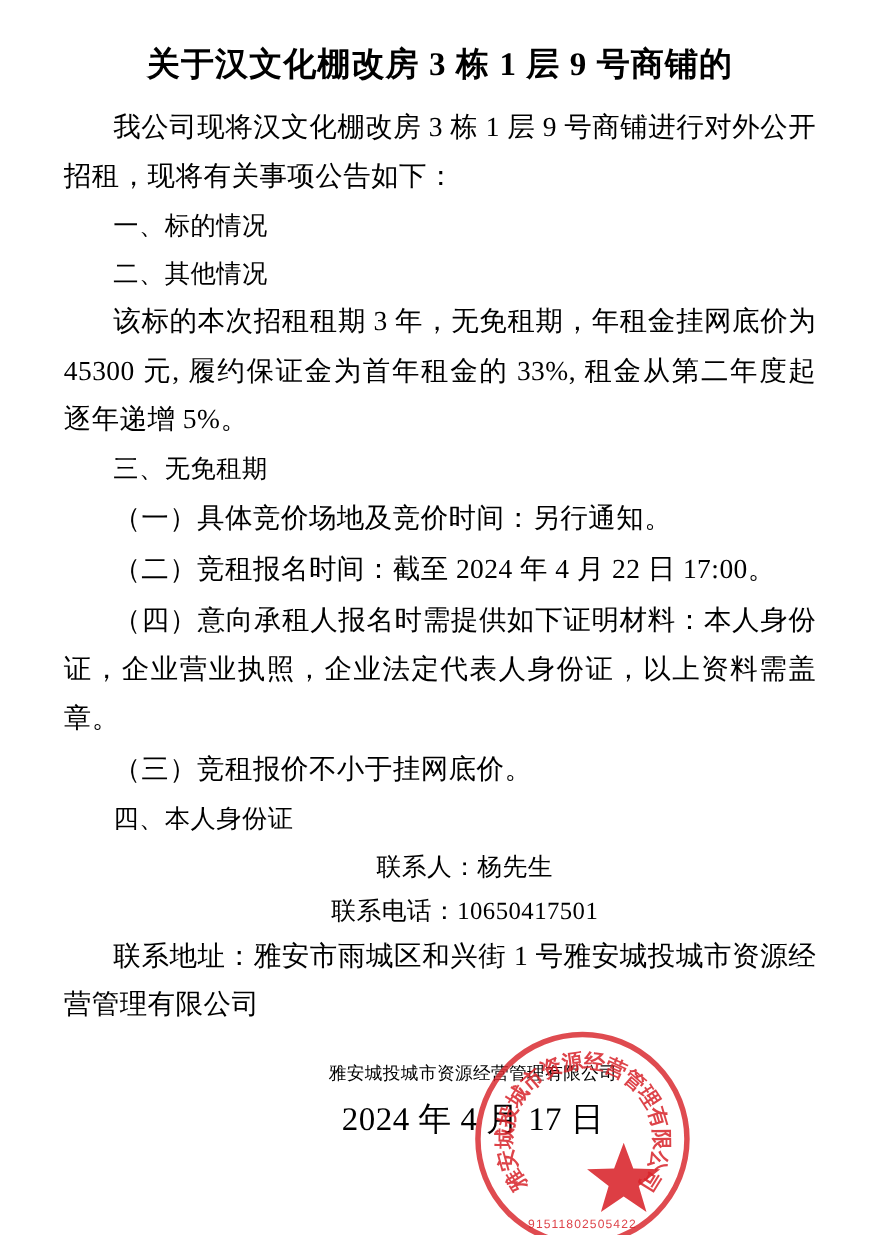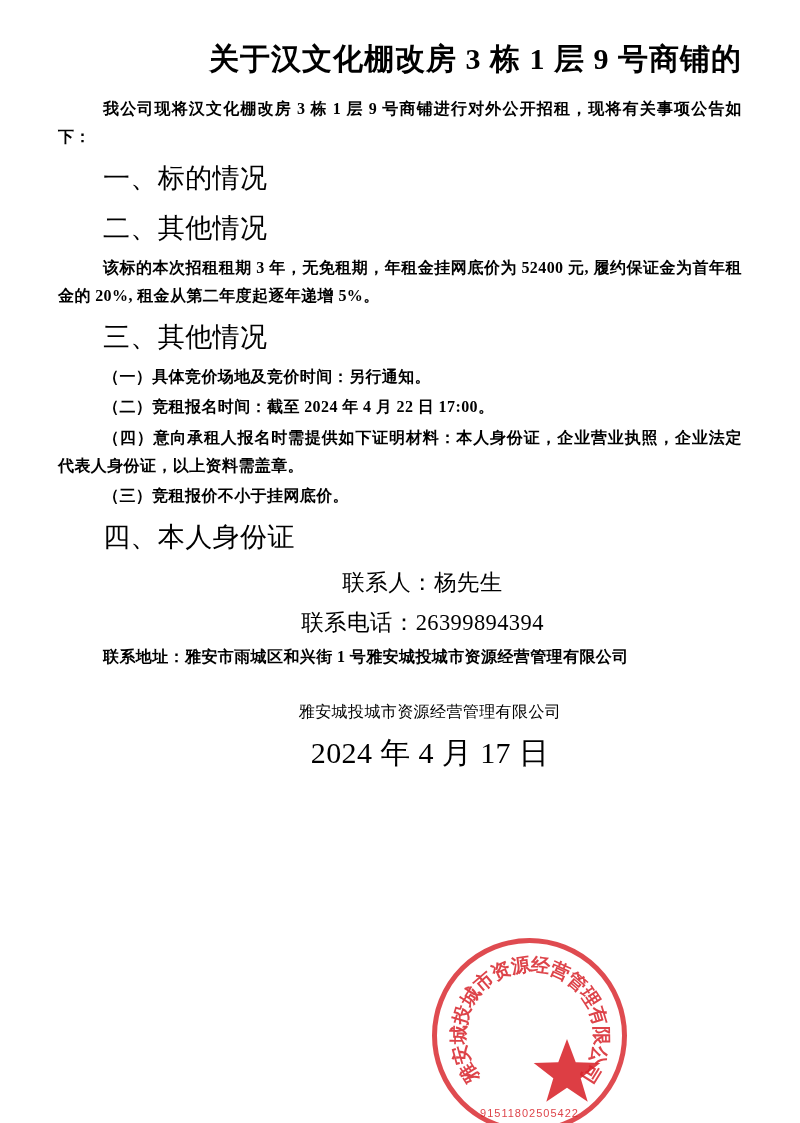--- a/index.html
+++ b/index.html
@@ -16,44 +16,43 @@
     overflow: hidden;
   }
   .page {
     position: relative;
     width: 800px;
     height: 1123px;
     box-sizing: border-box;
     padding: 30px 58px 0 58px;
   }
   .doc-title {
-    text-align: right;
+    text-align: center;
     font-size: 30px;
     font-weight: bold;
     line-height: 1.42;
     letter-spacing: 1px;
     margin: 8px 0 14px 0;
   }
   .doc-title .line2 {
     display: block;
   }
   .para {
-    font-size: 16px;
+    font-size: 25px;
     line-height: 1.78;
     text-align: justify;
     text-justify: inter-ideograph;
     margin: 0 0 2px 0;
     letter-spacing: 0.4px;
-    font-weight: bold;
   }
   .indent {
     text-indent: 45px;
   }
   .heading {
-    font-size: 27px;
+    font-size: 23px;
     line-height: 1.78;
     text-indent: 45px;
     letter-spacing: 0.4px;
     margin: 0 0 2px 0;
   }
   .contact-line {
     font-size: 22.5px;
     line-height: 1.78;
     text-indent: 45px;
     letter-spacing: 0.4px;
@@ -147,31 +146,31 @@
 
   <h1 class="doc-title">
     <span>关于汉文化棚改房 3 栋 1 层 9 号商铺的</span>
   </h1>
 
   <p class="para indent">我公司现将汉文化棚改房 3 栋 1 层 9 号商铺进行对外公开招租，现将有关事项公告如下：</p>
 
   <p class="heading">一、标的情况</p>
 
   <p class="heading">二、其他情况</p>
-  <p class="para indent">该标的本次招租租期 3 年，无免租期，年租金挂网底价为 52400 元, 履约保证金为首年租金的 20%, 租金从第二年度起逐年递增 5%。</p>
-
-  <p class="heading">三、其他情况</p>
+  <p class="para indent">该标的本次招租租期 3 年，无免租期，年租金挂网底价为 45300 元, 履约保证金为首年租金的 33%, 租金从第二年度起逐年递增 5%。</p>
+
+  <p class="heading">三、无免租期</p>
   <p class="para indent">（一）具体竞价场地及竞价时间：另行通知。</p>
   <p class="para indent">（二）竞租报名时间：截至 2024 年 4 月 22 日 17:00。</p>
   <p class="para indent">（四）意向承租人报名时需提供如下证明材料：本人身份证，企业营业执照，企业法定代表人身份证，以上资料需盖章。</p>
   <p class="para indent">（三）竞租报价不小于挂网底价。</p>
 
   <p class="heading">四、本人身份证</p>
   <p class="contact-line">联系人：杨先生</p>
-  <p class="contact-line">联系电话：26399894394</p>
+  <p class="contact-line">联系电话：10650417501</p>
   <p class="para indent">联系地址：雅安市雨城区和兴街 1 号雅安城投城市资源经营管理有限公司</p>
 
   <div class="signature">
     <div class="sig-company">雅安城投城市资源经营管理有限公司</div>
     <div class="sig-date">2024 年 4 月 17 日</div>
   </div>
 
   <div class="seal">
     <div class="seal-ring"></div>
     <div class="seal-text-top" id="seal-arc">

